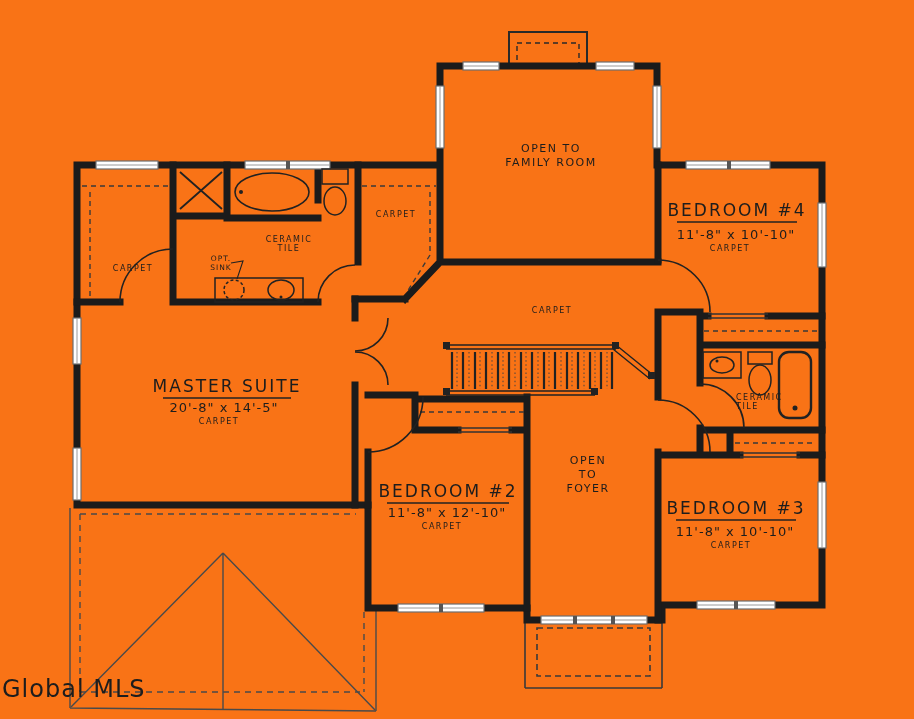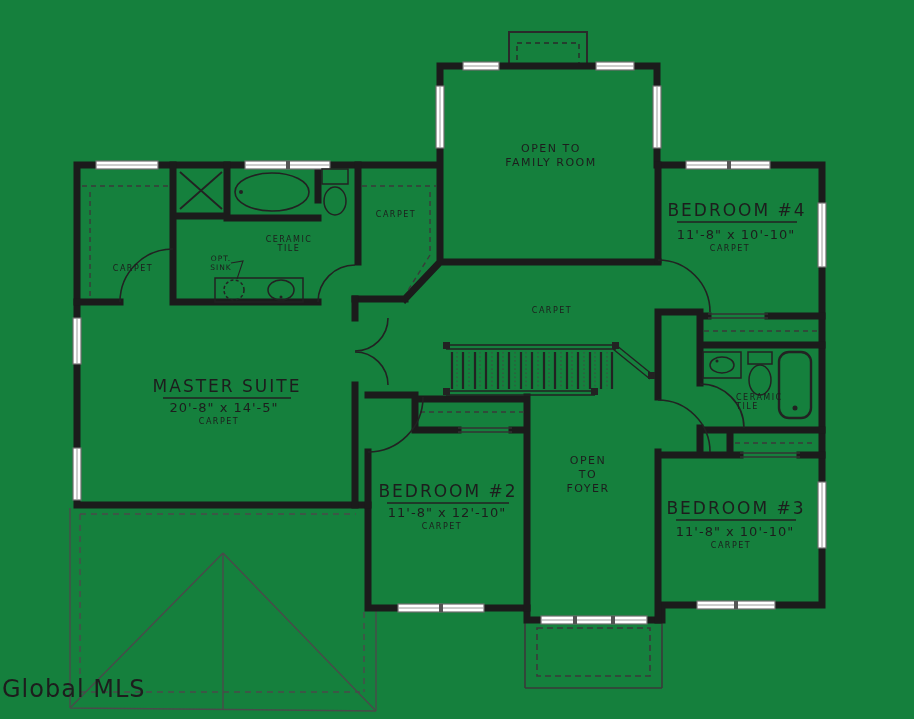--- a/index.html
+++ b/index.html
@@ -1,17 +1,17 @@
 <!DOCTYPE html>
 <html><head>
 <meta charset="utf-8">
 <style>
   html,body{margin:0;padding:0;background:#ffffff;}
   body{width:914px;height:719px;overflow:hidden;}
-  .plan{position:relative;width:914px;height:719px;background:#15803d;}
+  .plan{position:relative;width:914px;height:719px;background:#f97316;}
   svg{position:absolute;left:0;top:0;}
   text{fill:#1d1d1d;font-family:"DejaVu Sans",sans-serif;}
   .t-title{font-size:17px;letter-spacing:2px;}
   .t-dims{font-size:13px;letter-spacing:1px;}
   .t-small{font-size:8px;letter-spacing:1.5px;}
   .t-tiny{font-size:7.5px;letter-spacing:1px;}
   .t-open{font-size:11px;letter-spacing:1.5px;}
   .t-mark{font-size:24px;letter-spacing:1px;}
   .mid{text-anchor:middle;}
 </style>

